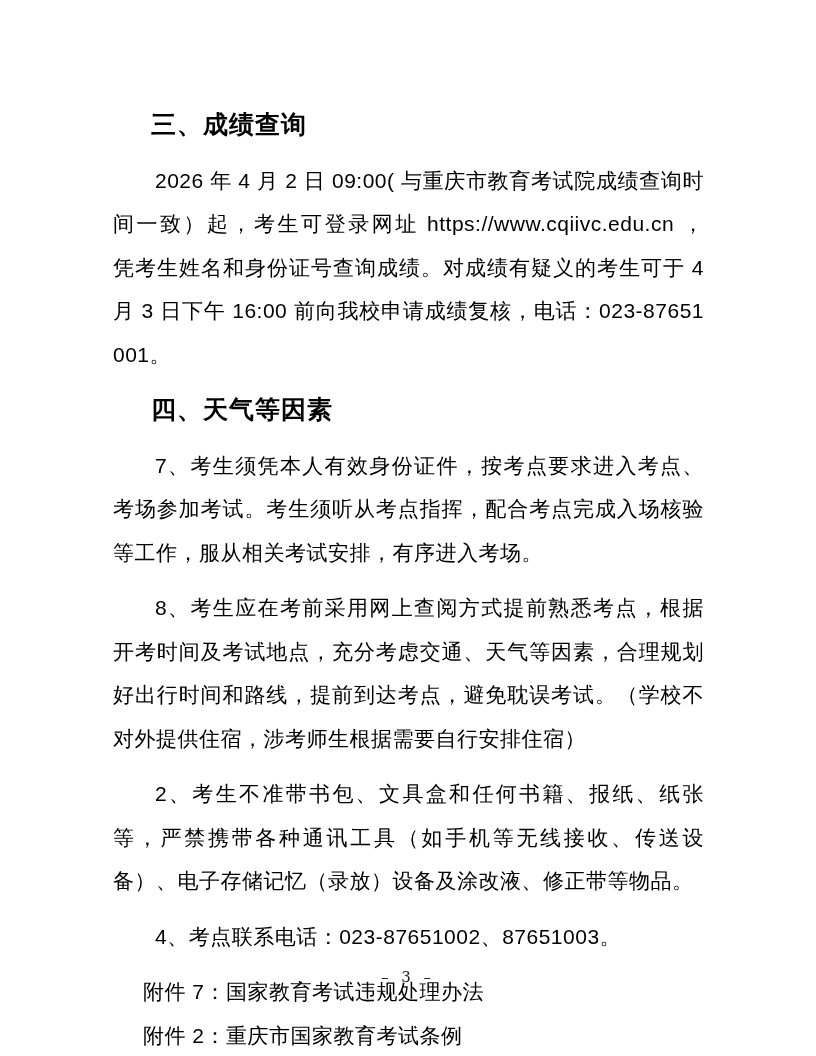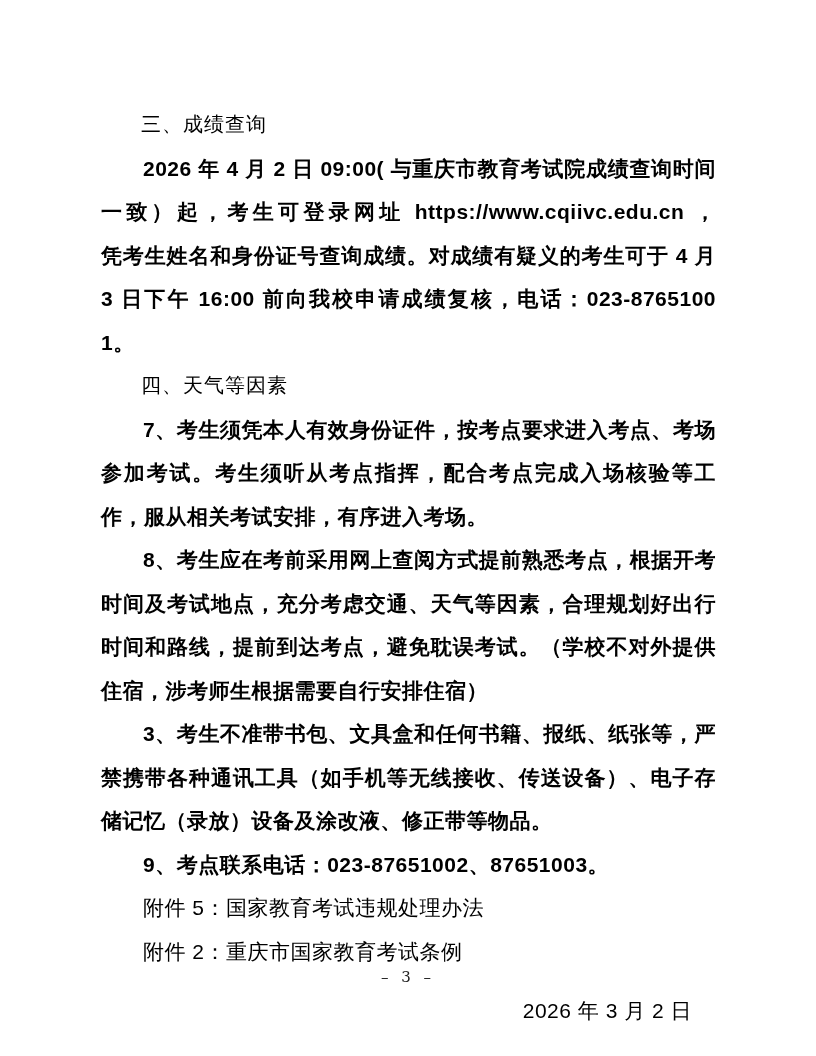--- a/index.html
+++ b/index.html
@@ -20,33 +20,32 @@
   .content {
     position: absolute;
     left: 101px;
     top: 103px;
     width: 615px;
     font-size: 21px;
     line-height: 43.5px;
     letter-spacing: 0.5px;
   }
   .section-heading {
-    font-size: 20px;
-    font-weight: normal;
+    font-size: 25px;
+    font-weight: bold;
     margin: 0;
     text-indent: 2em;
     line-height: 43.5px;
     letter-spacing: 1px;
   }
   .para {
-    margin: 0;
+    margin: 12px;
     text-indent: 2em;
     text-align: justify;
     word-break: break-all;
-    font-weight: bold;
   }
   .attachment-line {
     margin: 0;
     text-indent: 2em;
   }
   .date-line {
     margin: 16px;
     text-align: right;
     padding-right: 8px;
   }
@@ -71,25 +70,25 @@
     <h2 class="section-heading">三、成绩查询</h2>
 
     <p class="para">2026 年 4 月 2 日 09:00( 与重庆市教育考试院成绩查询时间一致）起，考生可登录网址 https://www.cqiivc.edu.cn ，　　凭考生姓名和身份证号查询成绩。对成绩有疑义的考生可于 4 月 3 日下午 16:00 前向我校申请成绩复核，电话：023-87651001。</p>
 
     <h2 class="section-heading">四、天气等因素</h2>
 
     <p class="para">7、考生须凭本人有效身份证件，按考点要求进入考点、考场参加考试。考生须听从考点指挥，配合考点完成入场核验等工作，服从相关考试安排，有序进入考场。</p>
 
     <p class="para">8、考生应在考前采用网上查阅方式提前熟悉考点，根据开考时间及考试地点，充分考虑交通、天气等因素，合理规划好出行时间和路线，提前到达考点，避免耽误考试。（学校不对外提供住宿，涉考师生根据需要自行安排住宿）</p>
 
-    <p class="para">3、考生不准带书包、文具盒和任何书籍、报纸、纸张等，严禁携带各种通讯工具（如手机等无线接收、传送设备）、电子存储记忆（录放）设备及涂改液、修正带等物品。</p>
+    <p class="para">2、考生不准带书包、文具盒和任何书籍、报纸、纸张等，严禁携带各种通讯工具（如手机等无线接收、传送设备）、电子存储记忆（录放）设备及涂改液、修正带等物品。</p>
 
-    <p class="para">9、考点联系电话：023-87651002、87651003。</p>
+    <p class="para">4、考点联系电话：023-87651002、87651003。</p>
 
-    <p class="attachment-line">附件 5：国家教育考试违规处理办法</p>
+    <p class="attachment-line">附件 7：国家教育考试违规处理办法</p>
 
     <p class="attachment-line">附件 2：重庆市国家教育考试条例</p>
 
     <p class="date-line">2026 年 3 月 2 日</p>
 
   </div>
 
   <div class="footer">– 3 –</div>
 </div>
 

